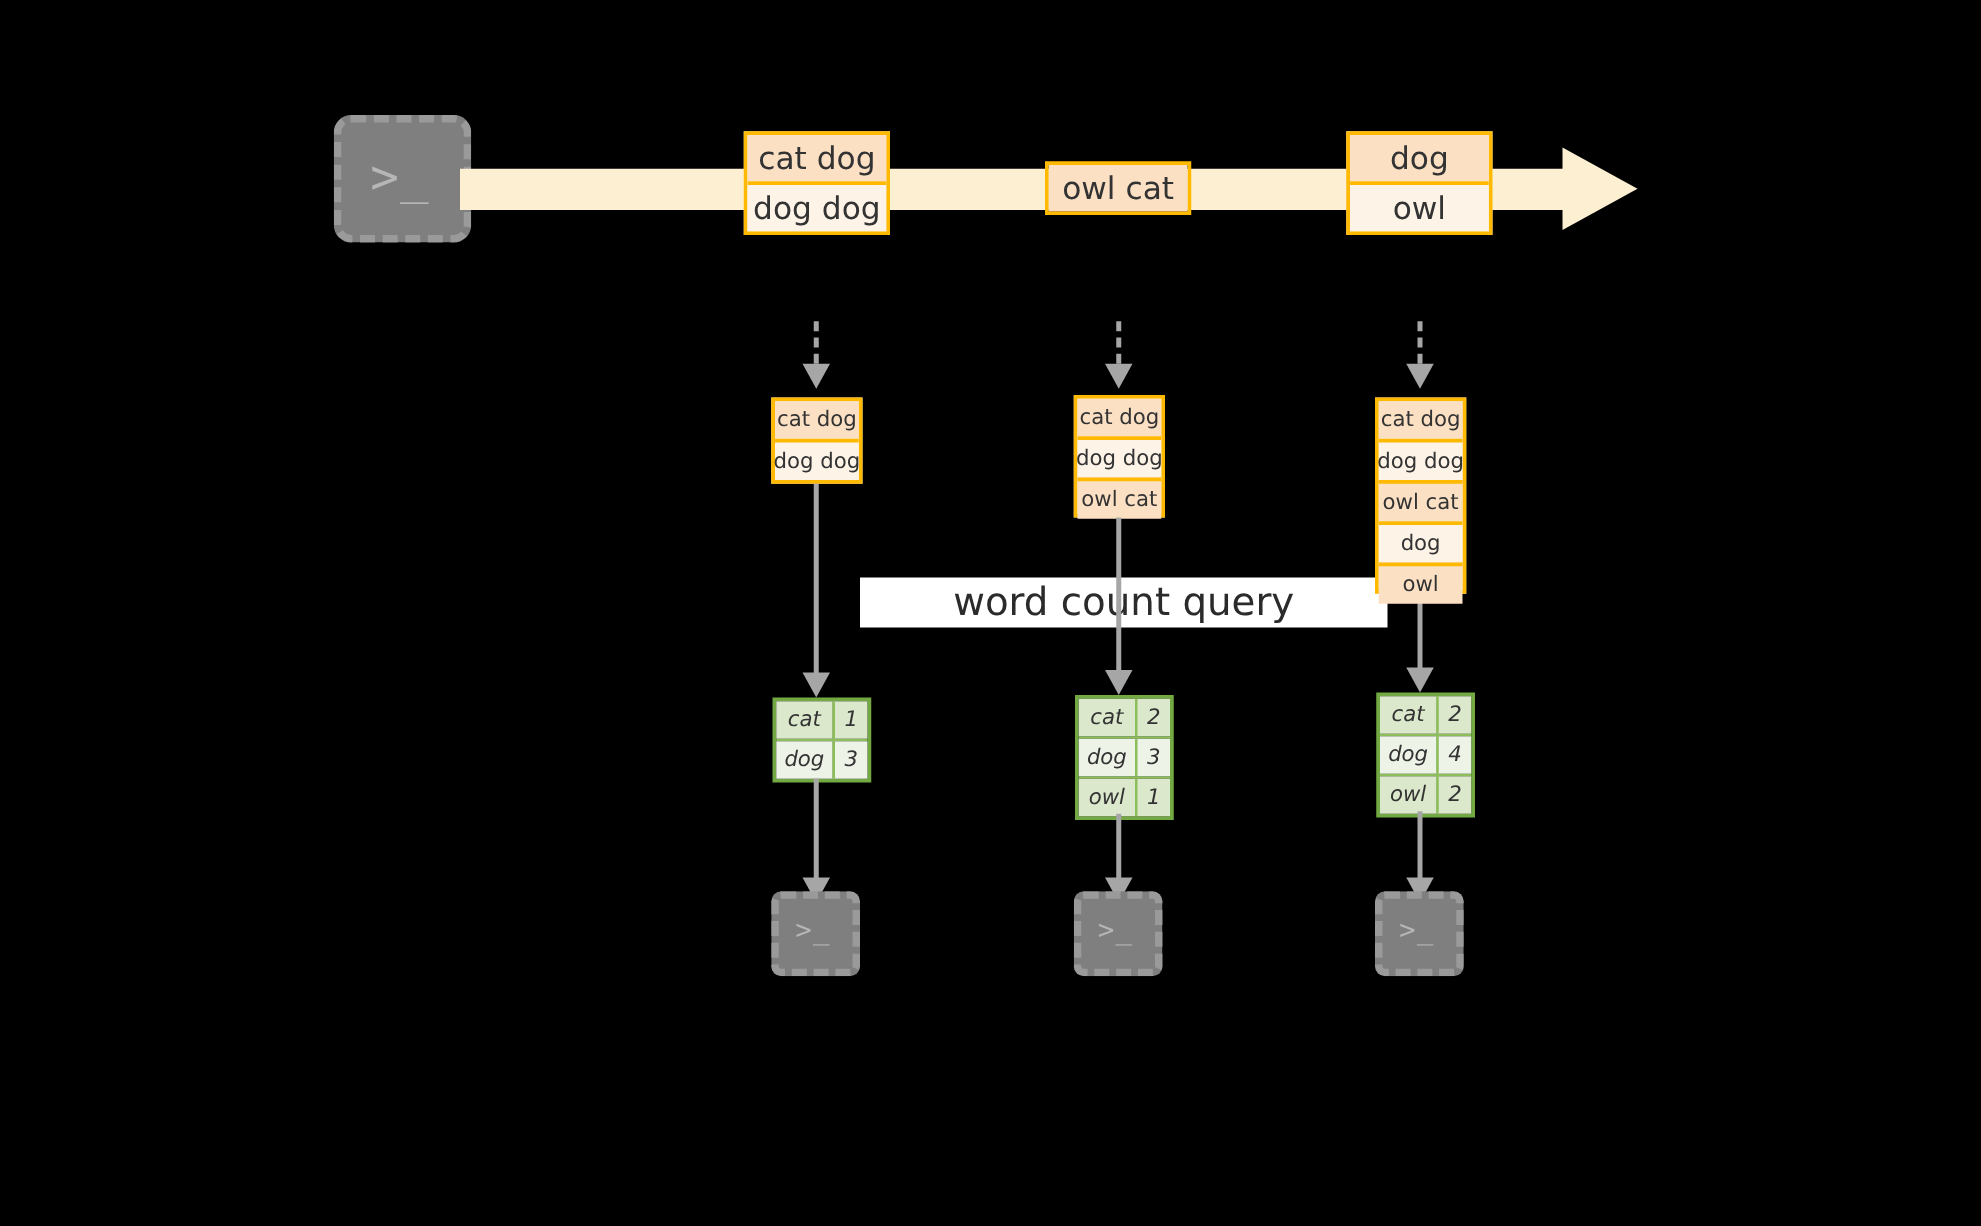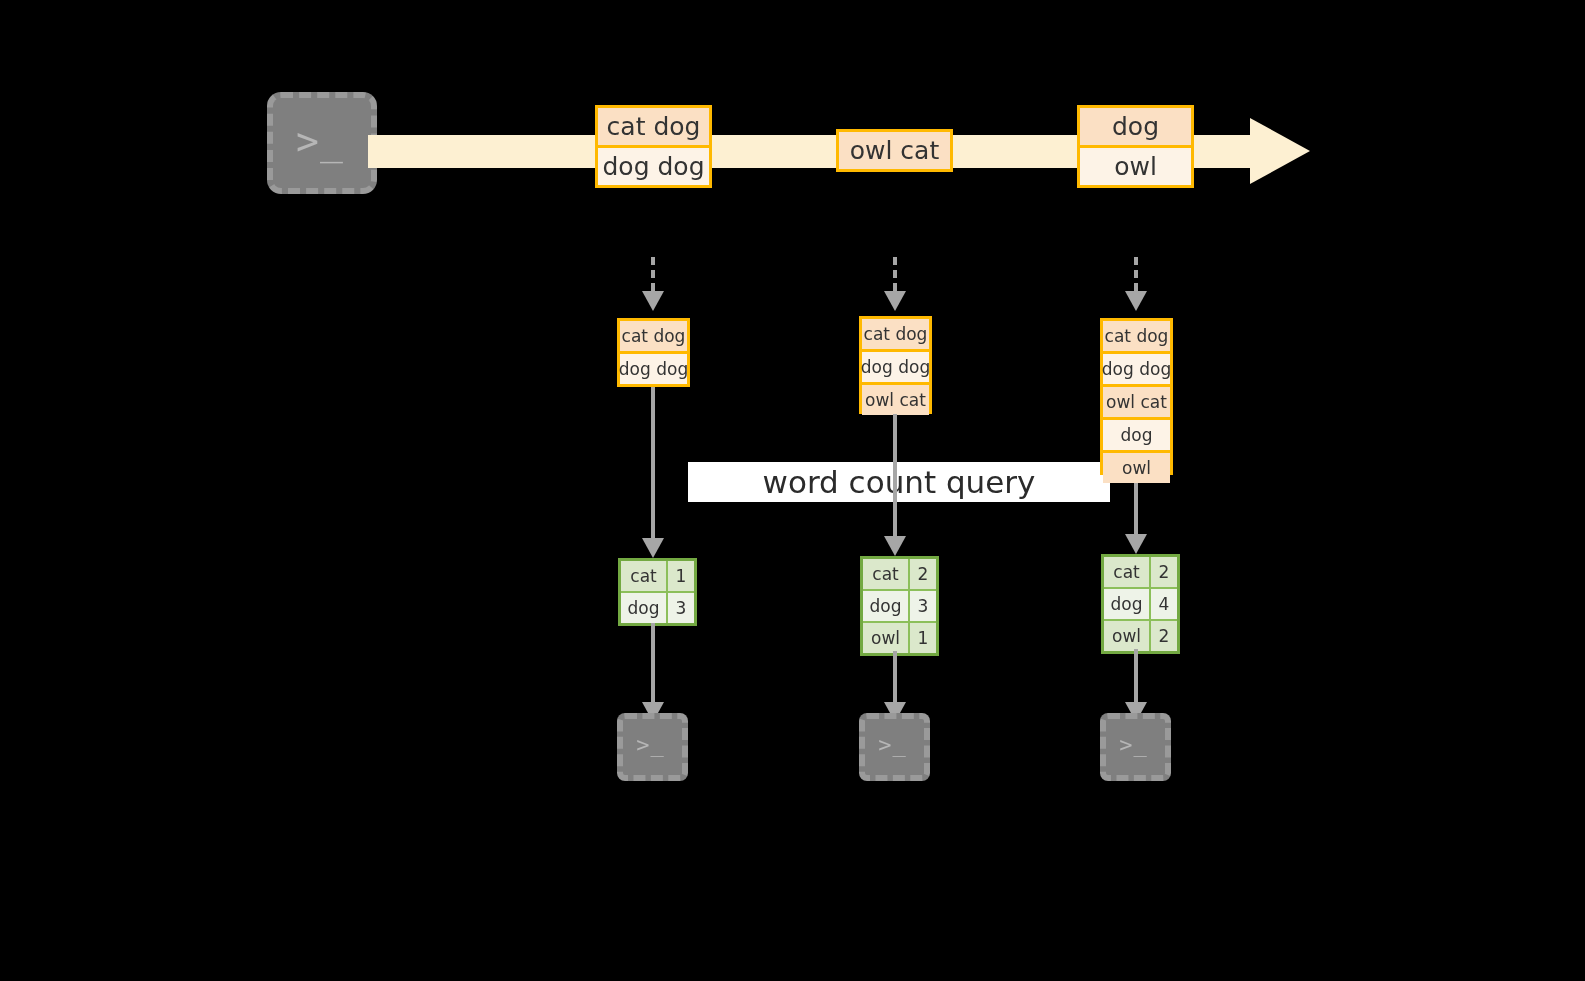--- a/index.html
+++ b/index.html
@@ -69,21 +69,21 @@
   .evt-row + .evt-row { border-top: 3px solid #ffb900; }
 
   .stream-evt .evt-row { font-size: 25px; height: 37px; }
   .snap-evt  .evt-row { font-size: 17px; height: 30px; }
 
   
   .res-table {
     border: 3px solid #73a942;
     border-collapse: separate;
   }
-  .res-row { display: flex; }
+  .res-row { display: flex; font-style: italic; }
   .res-row + .res-row { border-top: 2px solid #8cbf5a; }
   .res-cell {
     display: flex;
     align-items: center;
     justify-content: center;
     height: 30px;
     font-size: 17px;
     color: #333333;
   }
   .res-cell.k { width: 45px; }

